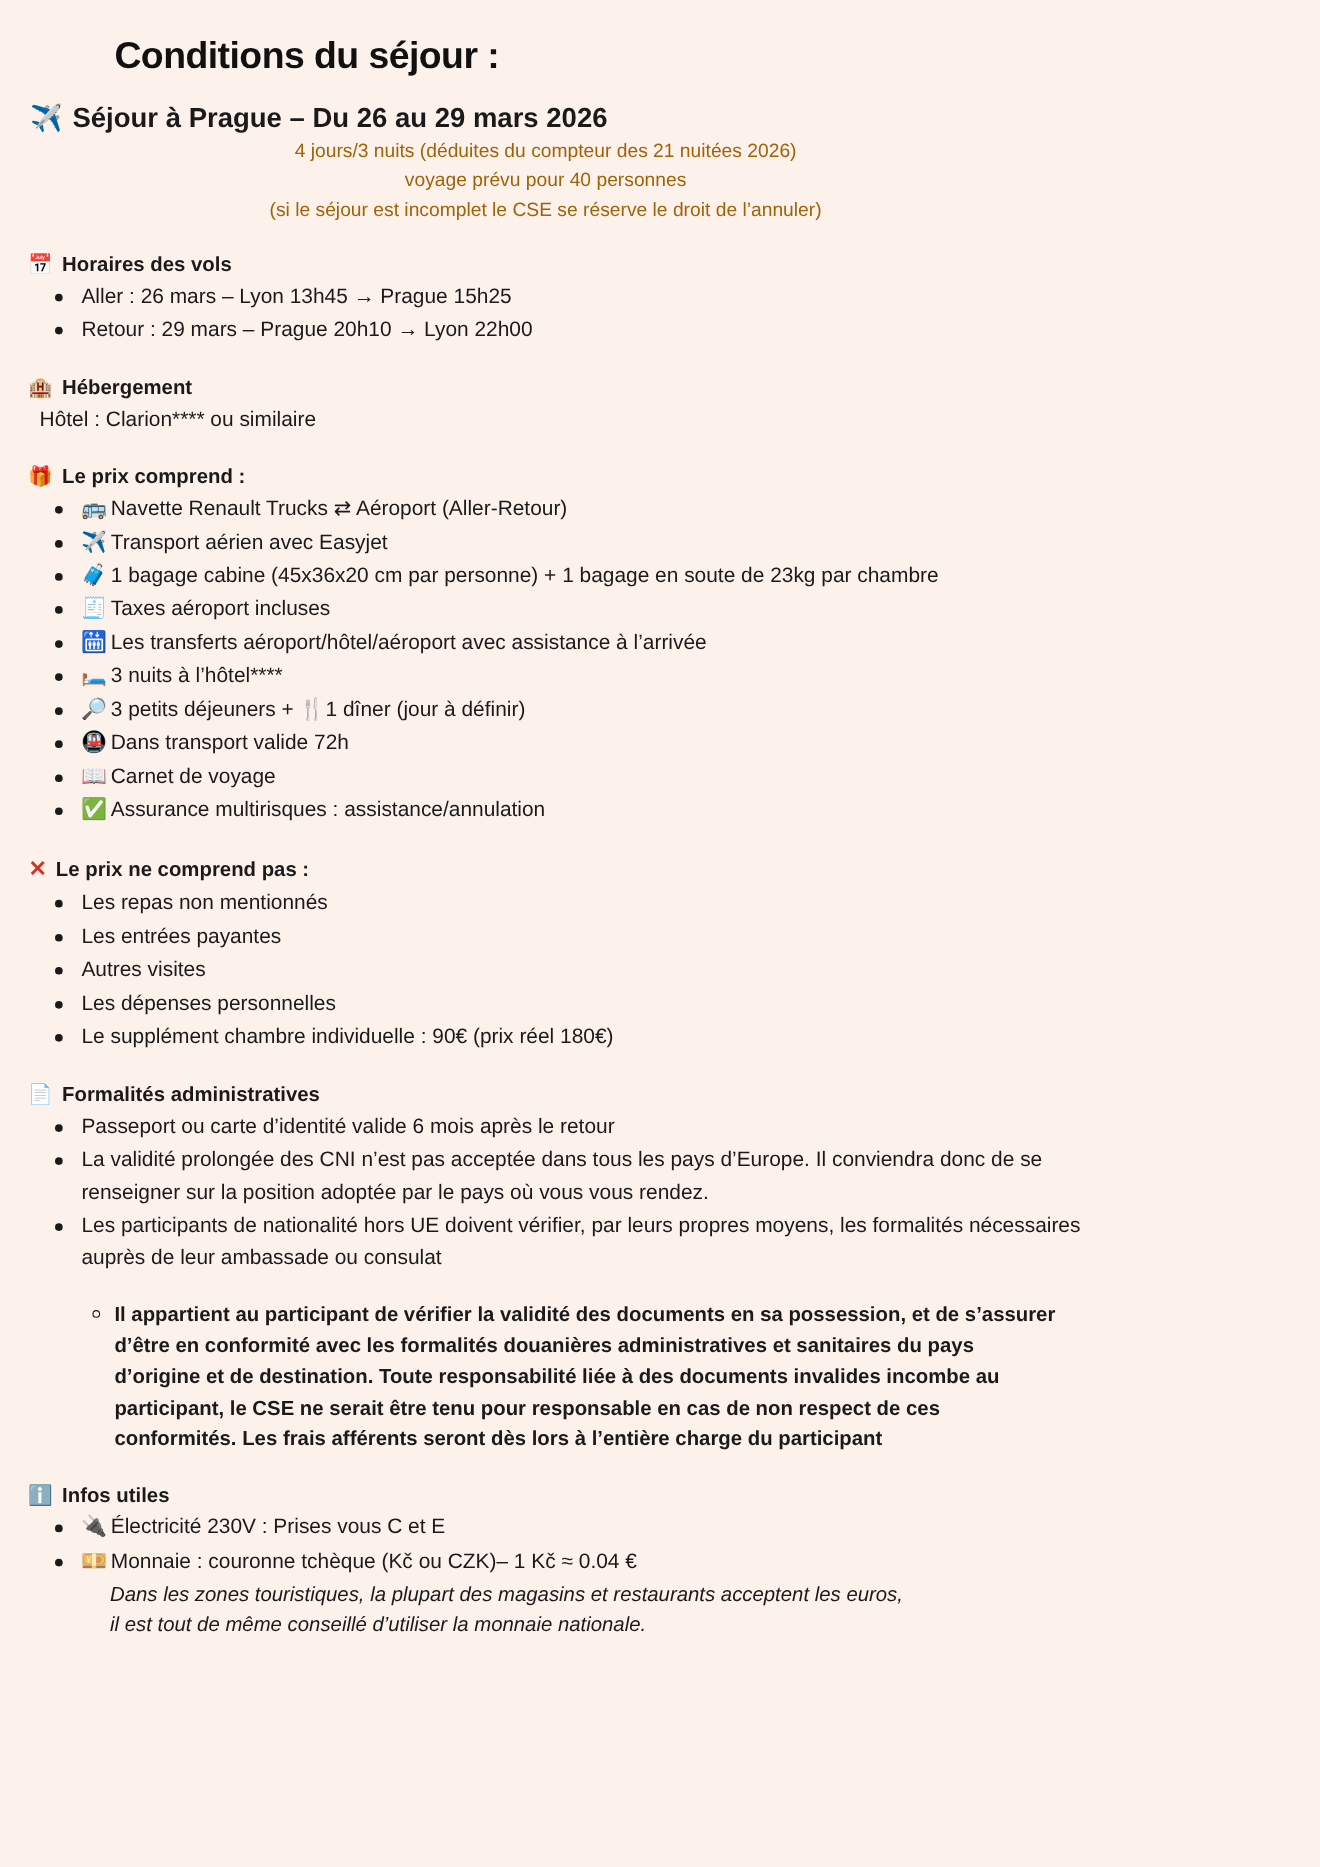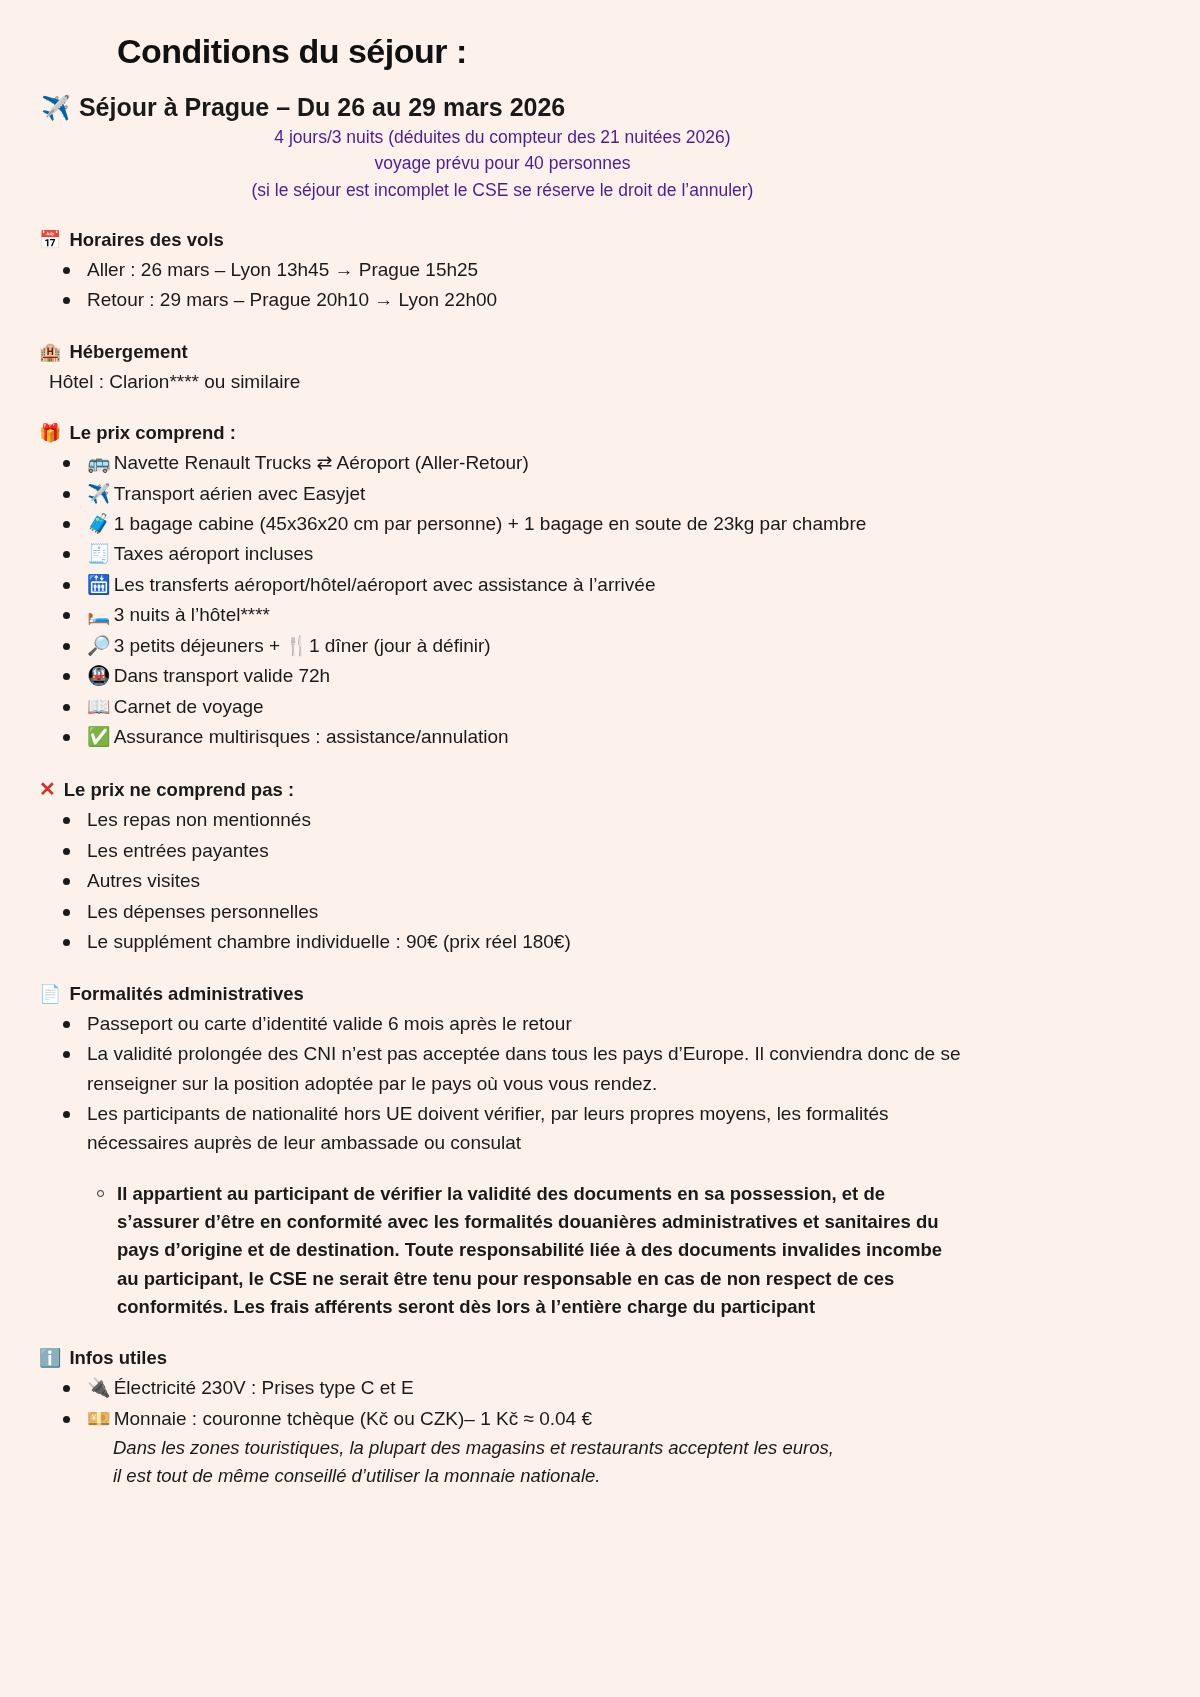--- a/index.html
+++ b/index.html
@@ -10,21 +10,21 @@
     width: 1200px;
     min-height: 1697px;
     background: #fdf1ec;
     font-family: "Liberation Sans", sans-serif;
     color: #1a1a1a;
     -webkit-font-smoothing: antialiased;
   }
   .page {
     width: 1064px;
     box-sizing: border-box;
-    padding: 18px 80px 40px 21px;
+    padding: 18px 80px 40px 8px;
   }
   h1.title {
     font-size: 34px;
     font-weight: bold;
     letter-spacing: -0.5px;
     margin: 14px 0 22px 96px;
     color: #111;
   }
   .section-title {
     font-size: 25px;
@@ -37,21 +37,21 @@
   .section-title .emoji {
     font-size: 24px;
     line-height: 1;
   }
   .subline {
     text-align: center;
     font-size: 17.5px;
     line-height: 1.5;
     margin: 0 auto;
     width: 720px;
-    color: #4c1d95;
+    color: #a16207;
   }
   .block {
     margin-top: 26px;
   }
   .block-head {
     font-size: 18.5px;
     font-weight: bold;
     margin: 0 0 4px 18px;
     display: flex;
     align-items: baseline;
@@ -207,20 +207,20 @@
       <li>Il appartient au participant de vérifier la validité des documents en sa possession, et de s’assurer d’être en conformité avec les formalités douanières administratives et sanitaires du pays d’origine et de destination. Toute responsabilité liée à des documents invalides incombe au participant, le CSE ne serait être tenu pour responsable en cas de non respect de ces conformités. Les frais afférents seront dès lors à l’entière charge du participant</li>
     </ul>
   </div>
 
   <div class="block">
     <div class="block-head">
       <span class="emoji">ℹ️</span>
       <span>Infos utiles</span>
     </div>
     <ul class="dots">
-      <li><span class="emoji">🔌</span><span>Électricité 230V : Prises type C et E</span></li>
+      <li><span class="emoji">🔌</span><span>Électricité 230V : Prises vous C et E</span></li>
       <li><span class="emoji">💴</span><span>Monnaie : couronne tchèque (Kč ou CZK)– 1 Kč ≈ 0.04 €</span></li>
     </ul>
     <div class="sub-note">Dans les zones touristiques, la plupart des magasins et restaurants acceptent les euros,</div>
     <div class="sub-note">il est tout de même conseillé d’utiliser la monnaie nationale.</div>
   </div>
 
 </div>
 
 </body></html>

